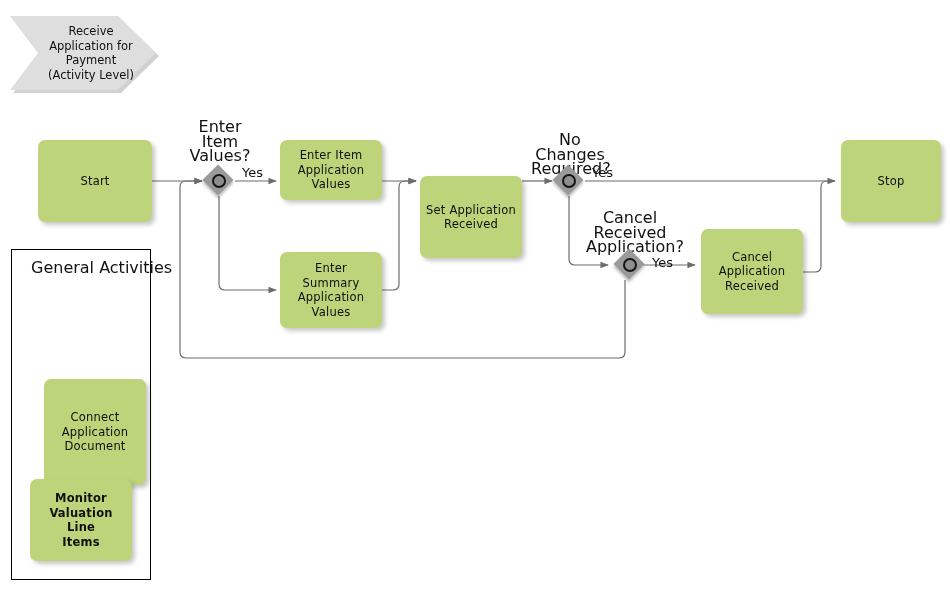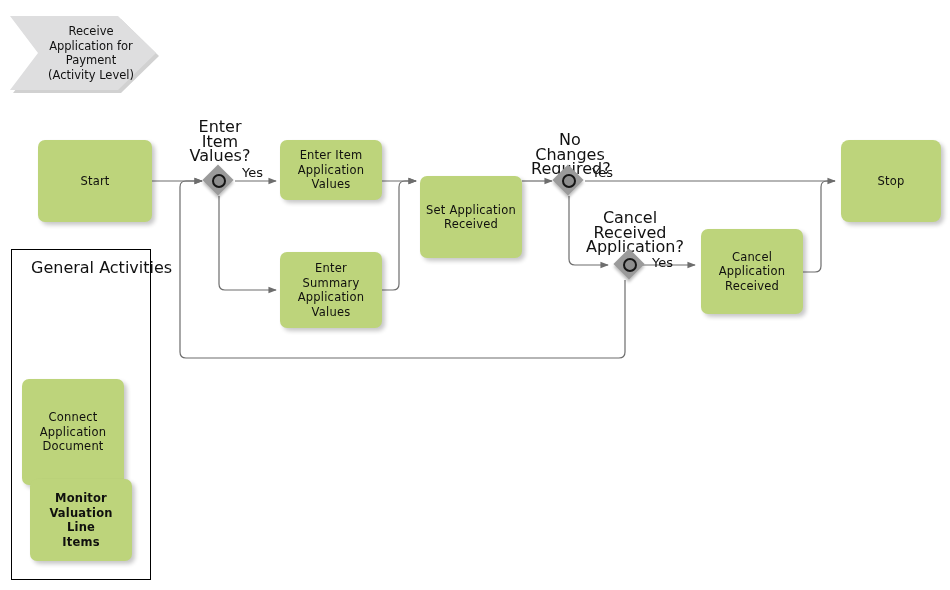--- a/index.html
+++ b/index.html
@@ -207,21 +207,21 @@
 Application
 Values</div>
 
   <div class="task" style="left:420px; top:140px; width:102px; height:82px;margin-top:36px;">Set Application
 Received</div>
 
   <div class="task" style="left:701px; top:229px; width:102px; height:85px;">Cancel
 Application
 Received</div>
 
-  <div class="task" style="left:841px; top:140px; width:100px; height:82px;border-radius:8px;">Stop</div>
+  <div class="task" style="left:841px; top:140px; width:100px; height:82px;">Stop</div>
 
   <div class="caption" style="left:184px; top:120px; width:72px;">Enter
 Item
 Values?</div>
   <div class="gateway" style="left:204px; top:166px;">
     <div class="dia"></div>
     <div class="ring"></div>
   </div>
   <div class="edge-label" style="left:242px; top:166px;">Yes</div>
 
@@ -240,21 +240,21 @@
   <div class="gateway" style="left:615px; top:250px;">
     <div class="dia"></div>
     <div class="ring"></div>
   </div>
   <div class="edge-label" style="left:652px; top:256px;">Yes</div>
 
   <div class="panel"></div>
   <div class="panel-title">General Activities</div>
 
 
-  <div class="task" style="left:22px; top:379px; width:102px; height:106px;">Connect
+  <div class="task" style="left:44px; top:379px; width:102px; height:106px;">Connect
 Application
 Document</div>
 
   <div class="task" style="left:30px; top:479px; width:102px; height:82px;font-weight:bold;">Monitor
 Valuation Line
 Items</div>
 
 </div>
 
 </body></html>

